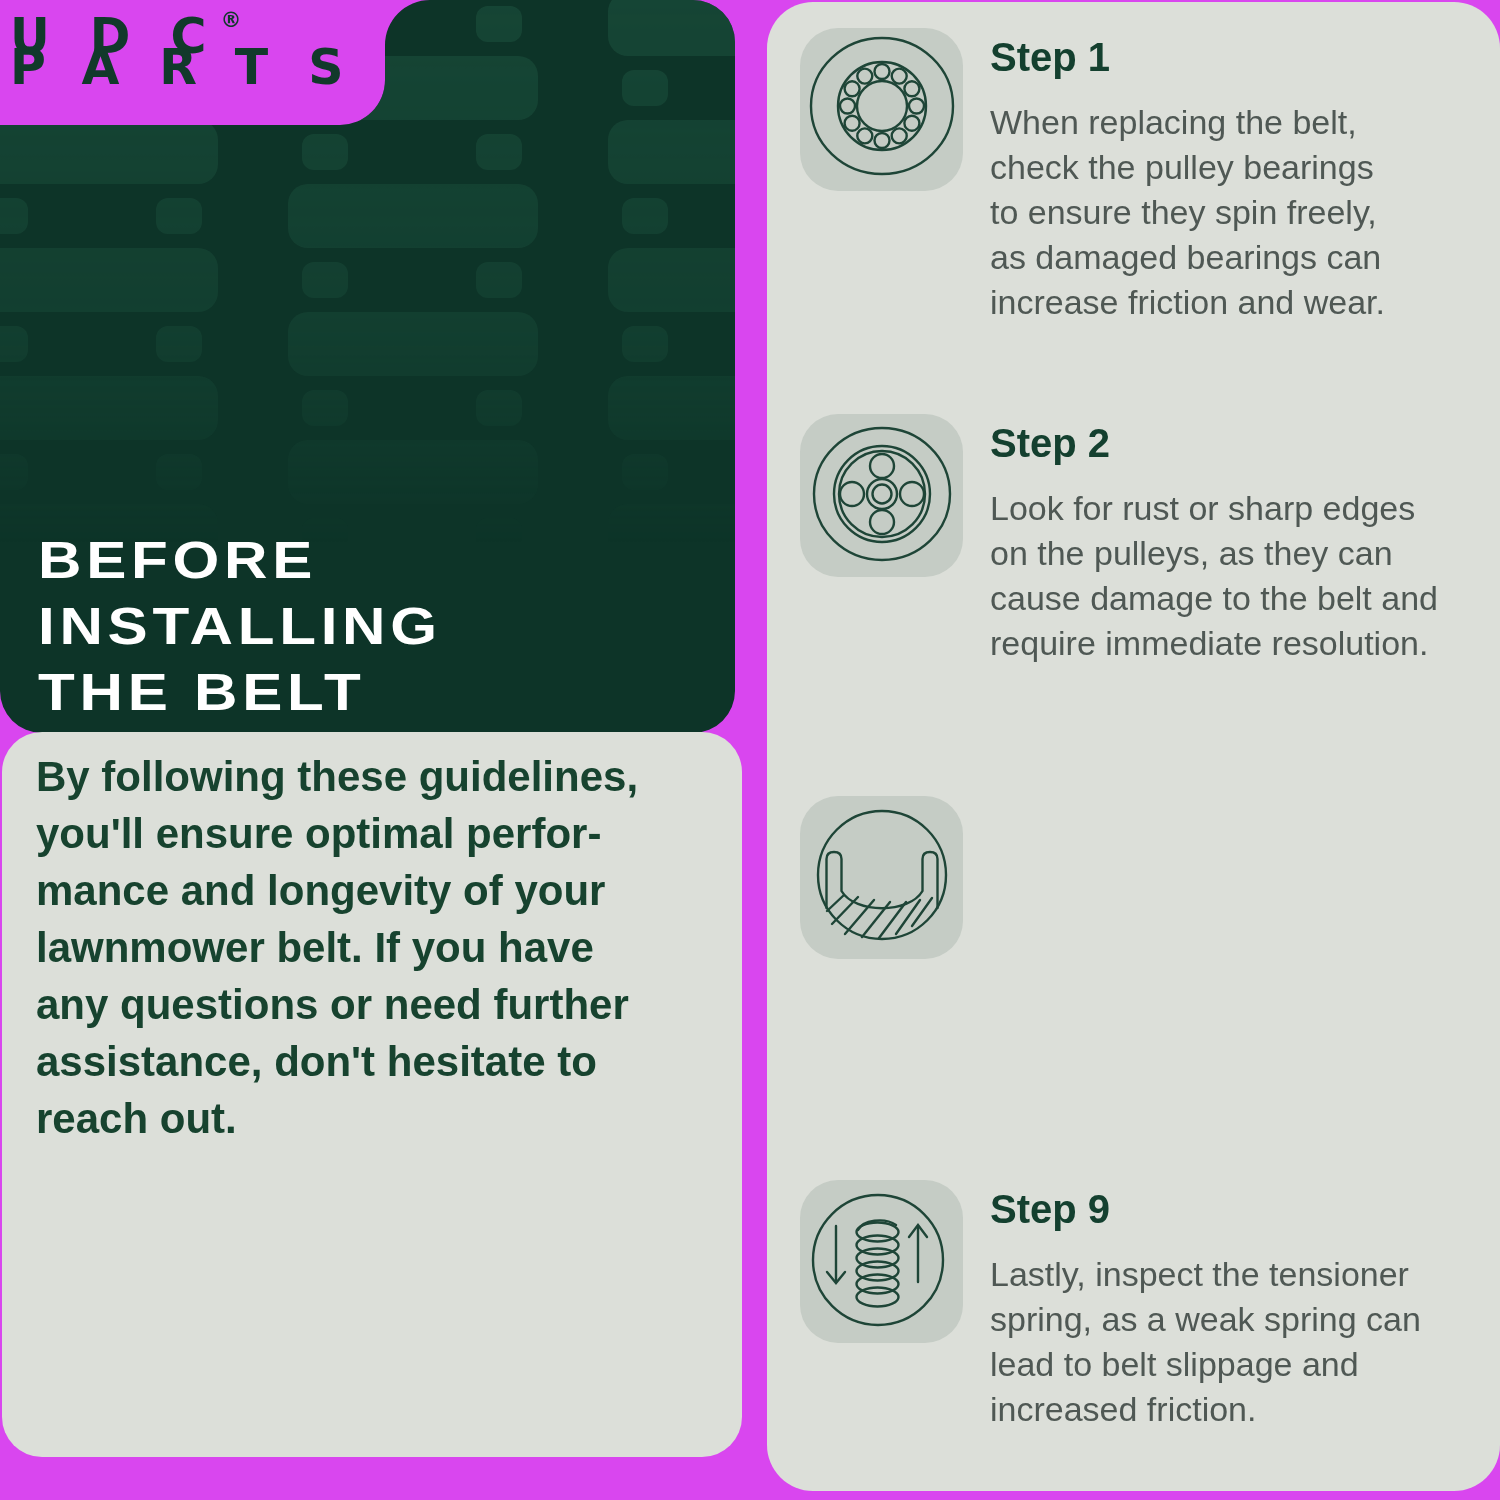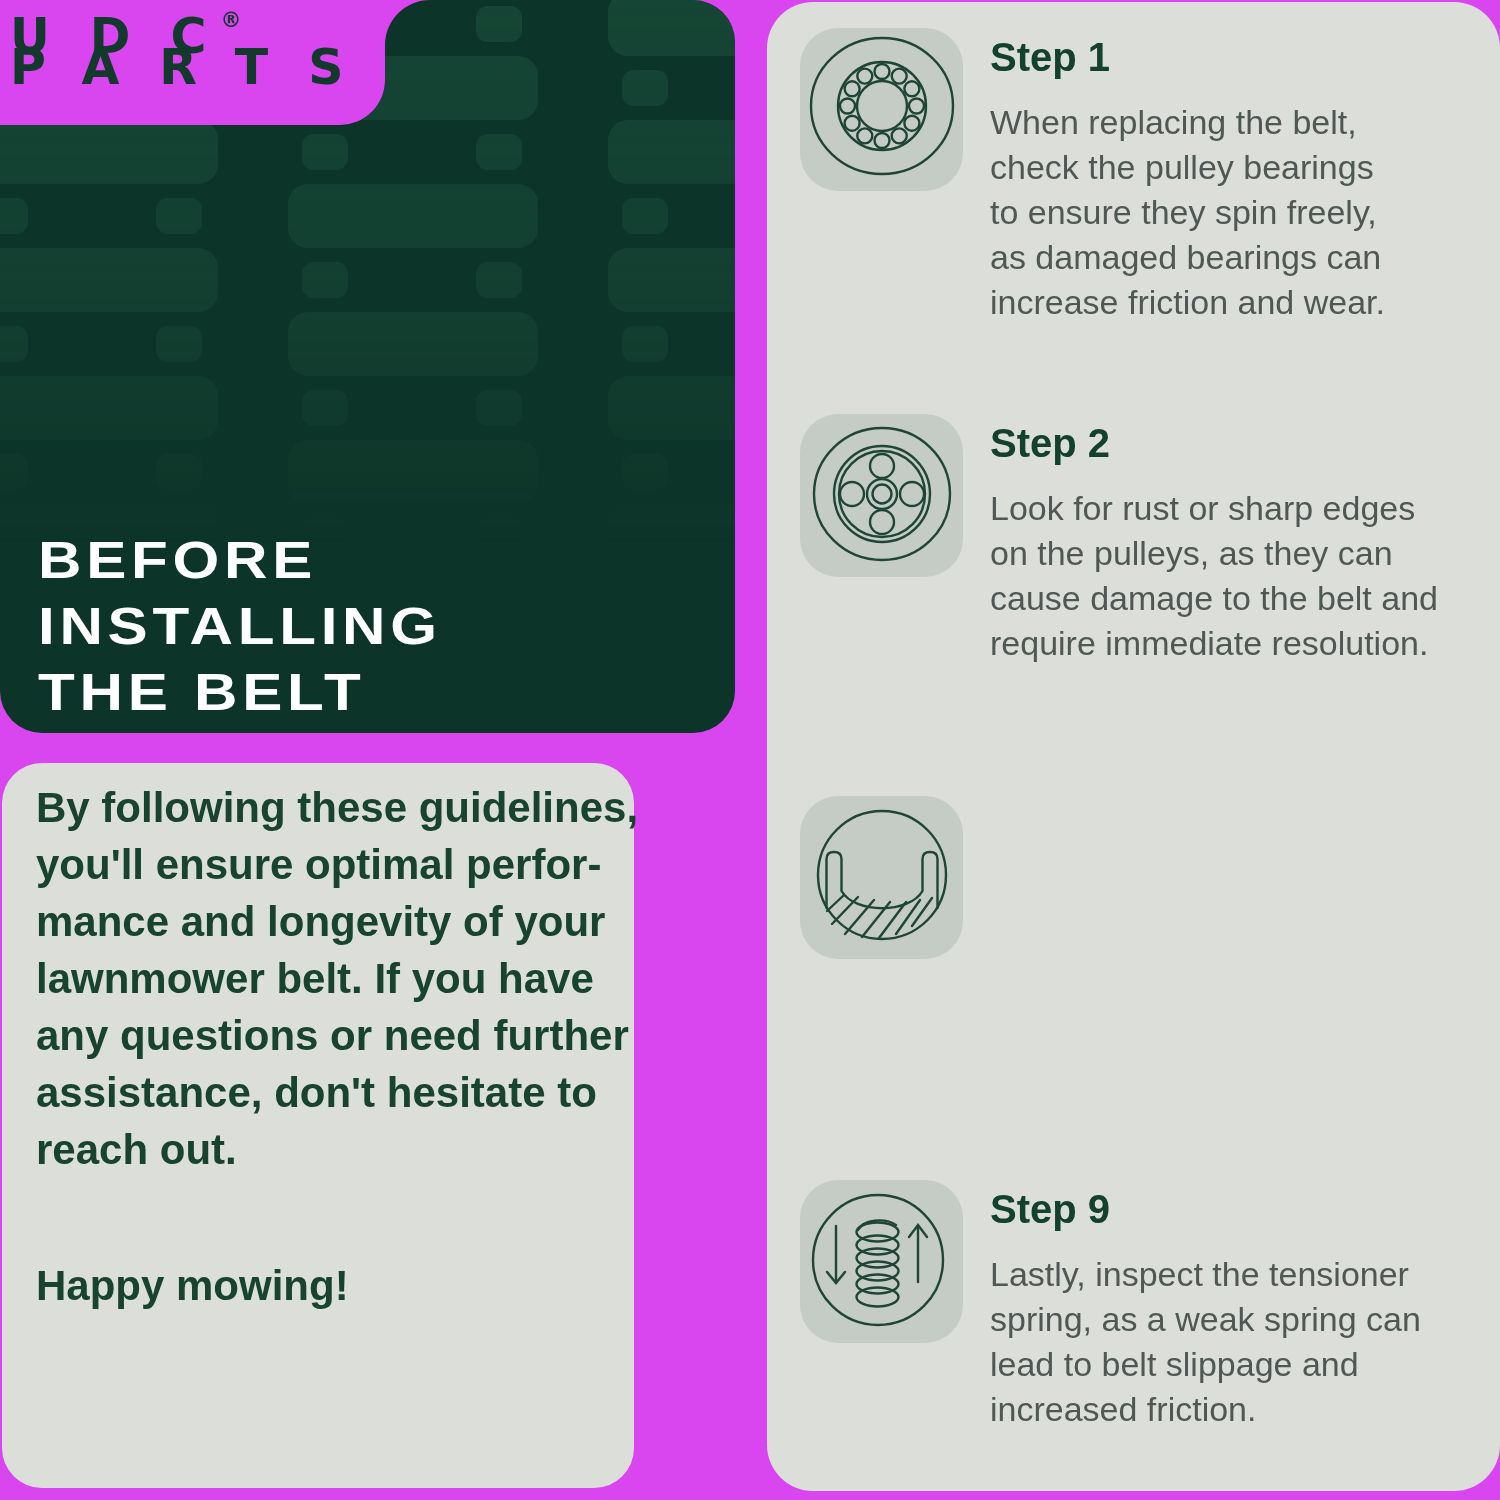--- a/index.html
+++ b/index.html
@@ -11,21 +11,21 @@
   .brand-logo{position:absolute;left:10px;top:-6px;color:#12392b;}
   .brand-line{font-family:"DejaVu Sans", sans-serif;font-weight:bold;font-size:49px;line-height:52px;
               letter-spacing:40px;white-space:nowrap;}
   .brand-line.l2{position:absolute;left:0;top:48px;}
   .reg-mark{font-size:21px;letter-spacing:0;vertical-align:26px;margin-left:-26px;}
   .hero-title{position:absolute;left:38px;top:528px;margin:0;color:#ffffff;
               font-weight:bold;font-size:51px;line-height:66px;letter-spacing:4px;
               white-space:pre-line;transform:scaleX(1.18);transform-origin:0 0;}
 
   
-  .intro-panel{position:absolute;left:2px;top:763px;width:632px;height:725px;
+  .intro-panel{position:absolute;left:2px;top:732px;width:740px;height:725px;
                background:#dcdfd9;border-radius:40px;}
   .intro-paragraph{position:absolute;left:34px;top:16px;margin:0;width:680px;
                    color:#17432f;font-weight:bold;font-size:42px;line-height:57px;
                    white-space:pre-line;}
   .intro-closing{position:absolute;left:34px;top:494px;margin:0;color:#17432f;
                  font-weight:bold;font-size:42px;line-height:57px;white-space:pre-line;}
 
   
   .steps-panel{position:absolute;left:767px;top:2px;width:733px;height:1489px;
                background:#dcdfd9;border-radius:46px;}
@@ -92,21 +92,20 @@
 THE BELT</h1>
 
   <div class="intro-panel">
     <p class="intro-paragraph">By following these guidelines,
 you'll ensure optimal perfor-
 mance and longevity of your
 lawnmower belt. If you have
 any questions or need further
 assistance, don't hesitate to
 reach out.</p>
-    <p class="intro-closing">Happy mowing!</p>
   </div>
 
   <div class="steps-panel">
 
     <div class="step step-0">
       <div class="tile">
         <svg width="163" height="163" viewBox="0 0 163 163">
           <g class="icon-stroke">
             <ellipse cx="82" cy="78" rx="71" ry="68"></ellipse>
             <circle cx="82" cy="78" r="44"></circle>

